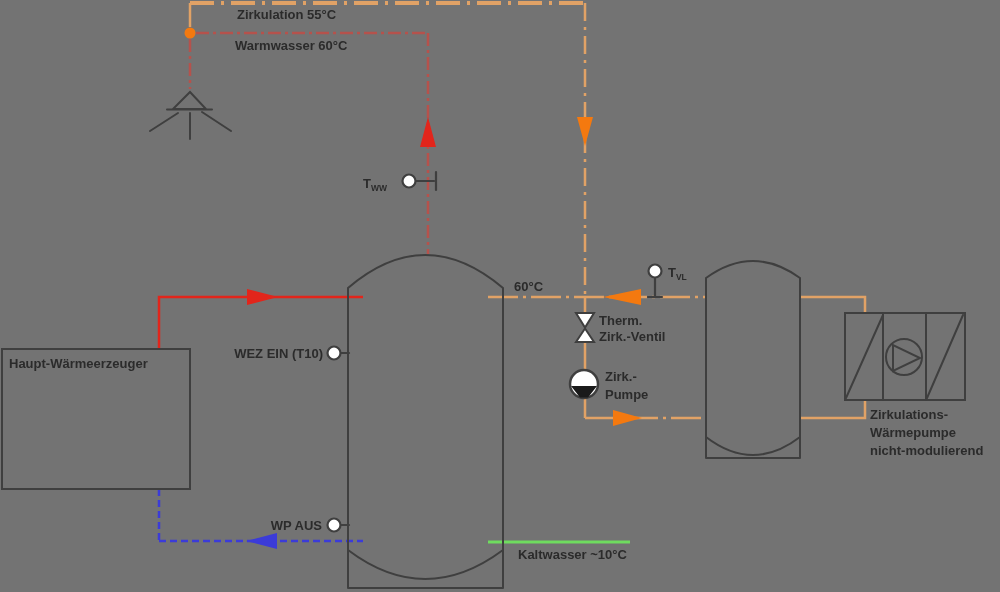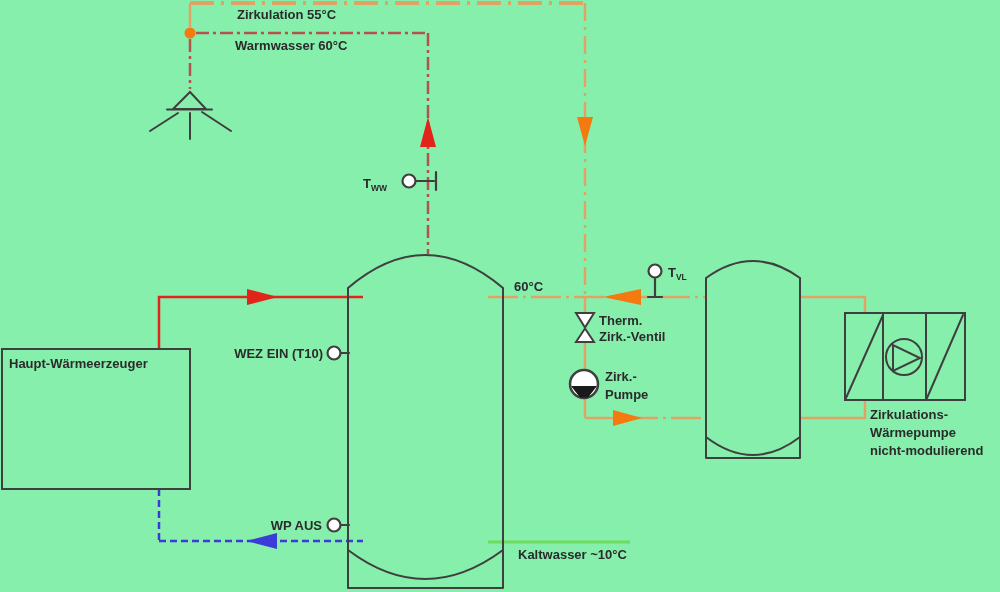--- a/index.html
+++ b/index.html
@@ -1,16 +1,16 @@
 <!DOCTYPE html>
 <html><head>
 <meta charset="utf-8">
 <style>
   html,body{margin:0;padding:0;background:#ffffff;}
-  #stage{position:relative;width:1000px;height:592px;background:#86efac;overflow:hidden;}
+  #stage{position:relative;width:1000px;height:592px;background:#737373;overflow:hidden;}
   svg{position:absolute;left:0;top:0;}
   text{font-family:"Liberation Sans","DejaVu Sans",sans-serif;font-weight:700;}
   .lbl{font-size:13px;}
   .sub{font-size:8.5px;}
 </style>
 </head>
 <body>
 
 <div id="stage">
 <svg width="1000" height="592" viewBox="0 0 1000 592" xmlns="http://www.w3.org/2000/svg">

